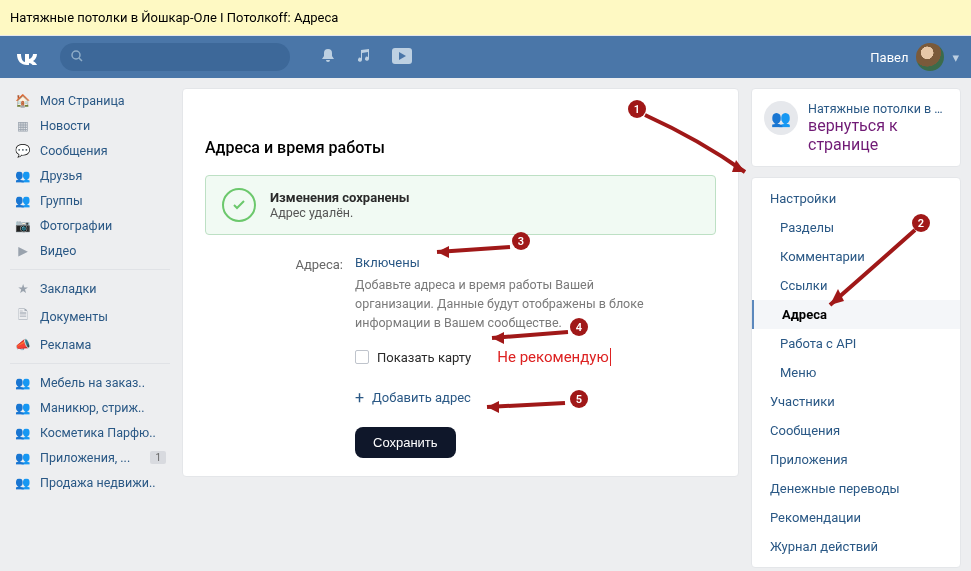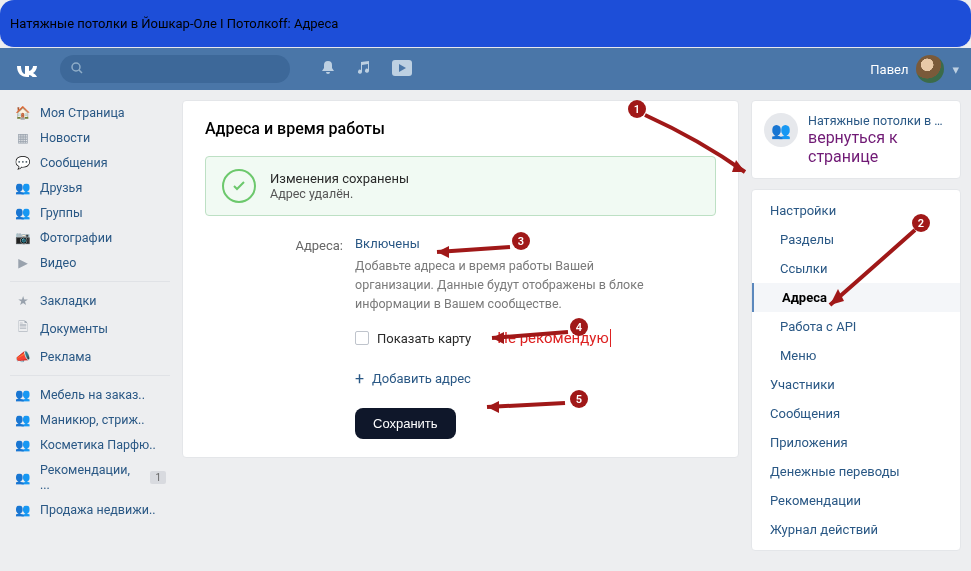--- a/index.html
+++ b/index.html
@@ -1,18 +1,18 @@
 <!DOCTYPE html>
 <html><head>
 <meta charset="utf-8">
 <style>
 * { margin: 0; padding: 0; box-sizing: border-box; }
 body { font-family: -apple-system, BlinkMacSystemFont, "Segoe UI", Roboto, Helvetica, Arial, sans-serif; font-size: 13px; color: #2a2a2a; background: #edeef0; width: 971px; height: 571px; overflow: hidden; position: relative; }
 
-.browser-title { background: #1d4ed8; padding: 16px 10px; font-size: 13px; border-bottom: 1px solid #e7e8ec; color: #000; border-radius: 14px; }
+.browser-title { background: #fef9c3; padding: 10px 10px; font-size: 13px; border-bottom: 1px solid #e7e8ec; color: #000; }
 
 .topbar { background: #4a76a8; height: 42px; display: flex; align-items: center; padding: 4px 12px; }
 .vk-logo { color: #fff; margin-right: 20px; display:flex; align-items:center; }
 .search-wrap { flex: 0 0 230px; }
 .search-input { width: 100%; height: 28px; background: #3d6899; border: none; border-radius: 14px; padding: 0 12px 0 30px; color: #fff; }
 .search-wrap { position: relative; }
 .search-icon { position: absolute; left: 10px; top: 6px; color: #8fadc8; }
 .top-icons { display: flex; gap: 20px; margin-left: 30px; color: #bdd0e2; align-items:center; }
 .top-right { margin-left: auto; display: flex; align-items: center; color: #fff; gap: 8px; }
 .avatar { width: 28px; height: 28px; border-radius: 50%; background: radial-gradient(circle at 40% 35%, #e8c9a8 25%, #7a5a3a 26% 55%, #3b6b4a 56%); }
@@ -20,25 +20,25 @@
 .layout { display: flex; padding: 10px 10px; gap: 12px; }
 
 .leftnav { width: 160px; flex-shrink: 0; }
 .leftnav-item { display: flex; align-items: center; gap: 8px; padding: 5px 4px; color: #2a5885; font-size: 12.5px; cursor: pointer; }
 .leftnav-item .ico { width: 18px; text-align: center; color: #99a2ad; }
 .leftnav-sep { border-top: 1px solid #e0e2e6; margin: 6px 0; }
 .leftnav-item .badge { background:#d8dadf; color:#666; font-size:10px; padding:1px 5px; border-radius:2px; margin-left:auto; }
 
 .main-col { flex: 1; }
 .card { background: #fff; border: 1px solid #e4e6e9; border-radius: 4px; padding: 18px 22px; }
-.page-title { font-size: 16px; font-weight: 500; color: #000; margin-bottom: 18px; }
+.page-title { font-size: 16px; font-weight: 500; color: #000; margin-bottom: 18px; margin-top: 31px; }
 
 .alert-success { border: 1px solid #bde0c4; background: #f1faf3; border-radius: 4px; padding: 12px 16px; display: flex; gap: 14px; align-items: center; margin-bottom: 20px; }
 .alert-check { width: 34px; height: 34px; border: 2px solid #6cc86c; border-radius: 50%; display:flex; align-items:center; justify-content:center; color:#6cc86c; flex-shrink:0; }
-.alert-title { font-weight: 400; font-size: 13px; }
+.alert-title { font-weight: 700; font-size: 13px; }
 .alert-sub { font-size: 12.5px; color: #555; }
 
 .form-row { display: flex; margin-bottom: 22px; justify-content: center; }
 .form-label { width: 150px; text-align: right; padding-right: 12px; color: #666; font-size: 13px; padding-top: 2px; }
 .form-val { flex: 1; font-size: 13px; }
 .link-blue { color: #2a5885; cursor: pointer; }
 .hint { color: #7a7a7a; font-size: 12.5px; line-height: 1.5; margin-top: 6px; max-width: 300px; }
 .checkbox-row { display: flex; align-items: center; gap: 8px; margin-top: 16px; }
 .fake-checkbox { width: 14px; height: 14px; border: 1px solid #bfc4cc; border-radius: 2px; }
 .annot-text { color: #d22; font-size: 15px; margin-left: 18px; position:relative; }
@@ -158,21 +158,21 @@
       <div class="leftnav-item">
         <span class="ico">👥</span>
         <span>Маникюр, стриж..</span>
       </div>
       <div class="leftnav-item">
         <span class="ico">👥</span>
         <span>Косметика Парфю..</span>
       </div>
       <div class="leftnav-item">
         <span class="ico">👥</span>
-        <span>Рекомендации, ...</span>
+        <span>Приложения, ...</span>
         <span class="badge">1</span>
       </div>
       <div class="leftnav-item">
         <span class="ico">👥</span>
         <span>Продажа недвижи..</span>
       </div>
     </div>
 
   <div class="main-col">
     <div class="card">
@@ -216,20 +216,21 @@
     <div class="group-head">
       <div class="group-ava">👥</div>
       <div style="min-width:0">
         <div class="group-name">Натяжные потолки в Йо…</div>
         <div class="group-back">вернуться к странице</div>
       </div>
     </div>
     <div class="rightnav" id="rightnav">
         <div class="rnav-item">Настройки</div>
         <div class="rnav-item sub">Разделы</div>
+        <div class="rnav-item sub">Комментарии</div>
         <div class="rnav-item sub">Ссылки</div>
         <div class="rnav-item sub active">Адреса</div>
         <div class="rnav-item sub">Работа с API</div>
         <div class="rnav-item sub">Меню</div>
         <div class="rnav-item">Участники</div>
         <div class="rnav-item">Сообщения</div>
         <div class="rnav-item">Приложения</div>
         <div class="rnav-item">Денежные переводы</div>
         <div class="rnav-item">Рекомендации</div>
         <div class="rnav-item">Журнал действий</div>

